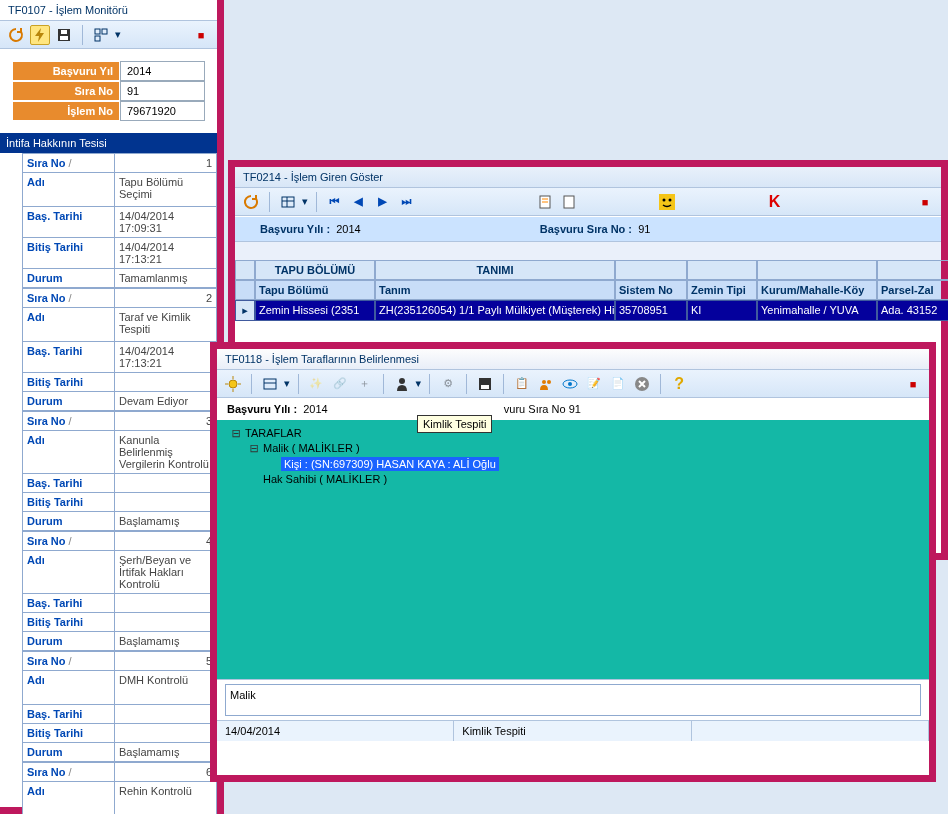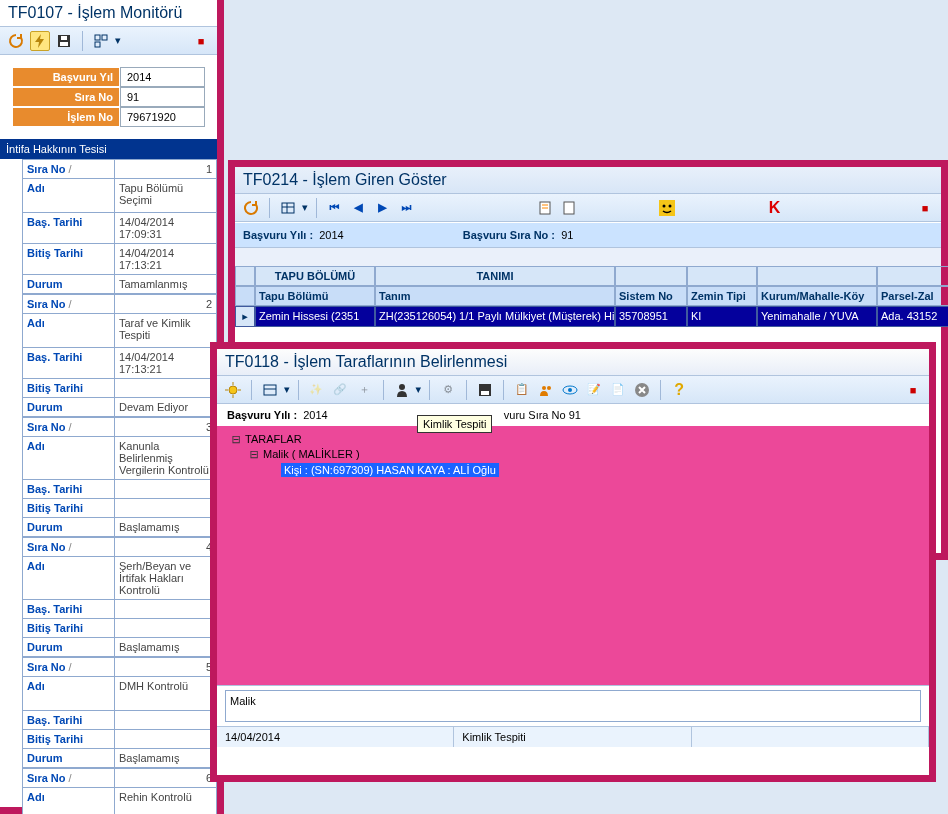--- a/index.html
+++ b/index.html
@@ -1,19 +1,19 @@
 <!DOCTYPE html>
 <html><head>
 <meta charset="utf-8">
 <style>
 * { box-sizing: border-box; margin: 0; padding: 0; font-family: Tahoma, Arial, sans-serif; font-size: 11px; }
 body { background: #dde8f4; width: 948px; height: 814px; position: relative; overflow: hidden; }
 
 .window { position: absolute; background: #fff; border: 7px solid #be185d; }
-.titlebar { background: linear-gradient(#e8f0fa,#d8e6f7); padding: 4px 8px; color: #003366; font-size: 16px; border-bottom: 1px solid #b0c4de; }
+.titlebar { background: linear-gradient(#e8f0fa,#d8e6f7); padding: 4px 8px; color: #003366; font-size: 11px; border-bottom: 1px solid #b0c4de; }
 .toolbar { background: linear-gradient(#eaf3fd,#d6e6f8); padding: 3px 6px; border-bottom: 1px solid #b0c4de; display: flex; align-items: center; gap: 4px; min-height: 28px; }
 .tb-btn { width: 20px; height: 20px; display: inline-flex; align-items: center; justify-content: center; border: 1px solid transparent; border-radius: 2px; cursor: pointer; }
 .tb-sep { width: 1px; height: 20px; background: #a0b8d8; margin: 0 4px; }
 .tb-right { margin-left: auto; }
 
 
 #w1 { left: 0; top: 0; width: 224px; height: 814px; border-top: none; border-left: none;}
 #w1 .titlebar { background: #fff; }
 .orange-block { background: #E88B2D; color: #fff; text-align: right; padding: 3px 6px; font-weight: bold; border: 1px solid #fff; }
 .white-val { background: #fff; padding: 3px 6px; border: 1px solid #9ab; }
@@ -21,35 +21,35 @@
 .blue-strip { background: #01348f; color: #fff; padding: 4px 6px; }
 .monitor-table { border-collapse: collapse; width: 100%; }
 .monitor-table td { border: 1px solid #8fa9cf; padding: 3px 4px; vertical-align: top; background: #fff; }
 .monitor-table .lbl { color: #0048b5; font-weight: bold; width: 92px; background: #fff; }
 .monitor-table .lbl.slash::after { content: " /"; color: #888; font-weight: normal; }
 .monitor-table td.val { color: #444; }
 .sirano-val{ text-align:right; }
 
 
 #w2 { left: 228px; top: 160px; width: 720px; height: 400px; }
-.header-line { padding: 6px 8px; background: #cbe3ff; border-top:1px solid #fff; border-bottom: 1px solid #b0c4de; display:flex; }
+.header-line { padding: 6px 25px; background: #cbe3ff; border-top:1px solid #fff; border-bottom: 1px solid #b0c4de; display:flex; gap: 60px; }
 .header-line b { color: #003366; }
 .grid-hdr-top { display: grid; grid-template-columns: 20px 120px 240px 72px 70px 120px 72px; background: #d6e6f8; }
 .grid-hdr-top div { border: 1px solid #8fa9cf; padding: 3px; text-align: center; font-weight: bold; color: #003366; }
 .grid-hdr { display: grid; grid-template-columns: 20px 120px 240px 72px 70px 120px 72px; background: #c8ddf8; }
 .grid-hdr div { border: 1px solid #8fa9cf; padding: 3px; font-weight: bold; color: #003366; }
 .grid-row { display: grid; grid-template-columns: 20px 120px 240px 72px 70px 120px 72px; }
 .grid-row div { border: 1px solid #405a9e; padding: 3px; background: #04009c; color: #fff; white-space: nowrap; overflow: hidden; }
 .grid-row div:first-child { background: #d6e6f8; color:#003366; text-align:center; }
 
 
 #w3 { left: 210px; top: 342px; width: 726px; height: 440px; }
 #w3 .titlebar { background: linear-gradient(#fdfdfd,#e8eef8); }
 .info-line { padding: 5px 10px; background: #fff; }
-.tree { padding: 6px 10px; background: #ec4899; height: 260px; overflow: auto; border-bottom:1px solid #b0c4de;}
+.tree { padding: 6px 10px; background: #14b8a6; height: 260px; overflow: auto; border-bottom:1px solid #b0c4de;}
 .tree-node { padding: 1px 0; }
 .tree-node span { display:inline-block; }
 .tree-indent { display:inline-block; width: 18px; text-align:center; color:#333; }
 .tree-sel { background: #1a63ff; color: #fff; padding: 1px 3px; }
 .status-box { margin: 4px 8px; border: 1px solid #8fa9cf; padding: 4px; background: #fff; height: 32px; }
 .status-bar { display: grid; grid-template-columns: 1fr 1fr 1fr; border-top: 1px solid #b0c4de; background: #eaf3fd; }
 .status-bar div { padding: 4px 8px; border-right: 1px solid #b0c4de; }
 .tooltip { position: absolute; background: #ffffe1; border: 1px solid #333; padding: 2px 5px; font-size: 11px; }
 
 svg { width: 16px; height: 16px; }
@@ -403,20 +403,21 @@
   </div>
   <div class="info-line">
     <b>Başvuru Yılı :</b>&nbsp;&nbsp;<span>2014</span>
     <span style="display:inline-block;width:170px"></span>
     <span>vuru Sıra No</span>&nbsp;<span>91</span>
   </div>
   <div class="tree">
     <div class="tree-node"><span class="tree-indent">⊟</span><span>TARAFLAR</span></div>
     <div class="tree-node" style="padding-left:18px"><span class="tree-indent">⊟</span><span>Malik ( MALİKLER )</span></div>
     <div class="tree-node" style="padding-left:54px"><span class="tree-sel">Kişi : (SN:697309) HASAN KAYA : ALİ Oğlu</span></div>
+    <div class="tree-node" style="padding-left:18px"><span class="tree-indent">&nbsp;</span><span>Hak Sahibi ( MALİKLER )</span></div>
   </div>
   <div class="status-box">Malik</div>
   <div class="status-bar">
     <div>14/04/2014</div>
     <div>Kimlik Tespiti</div>
     <div></div>
   </div>
   <div class="tooltip" style="left:200px; top:66px">Kimlik Tespiti</div>
 </div>
 

